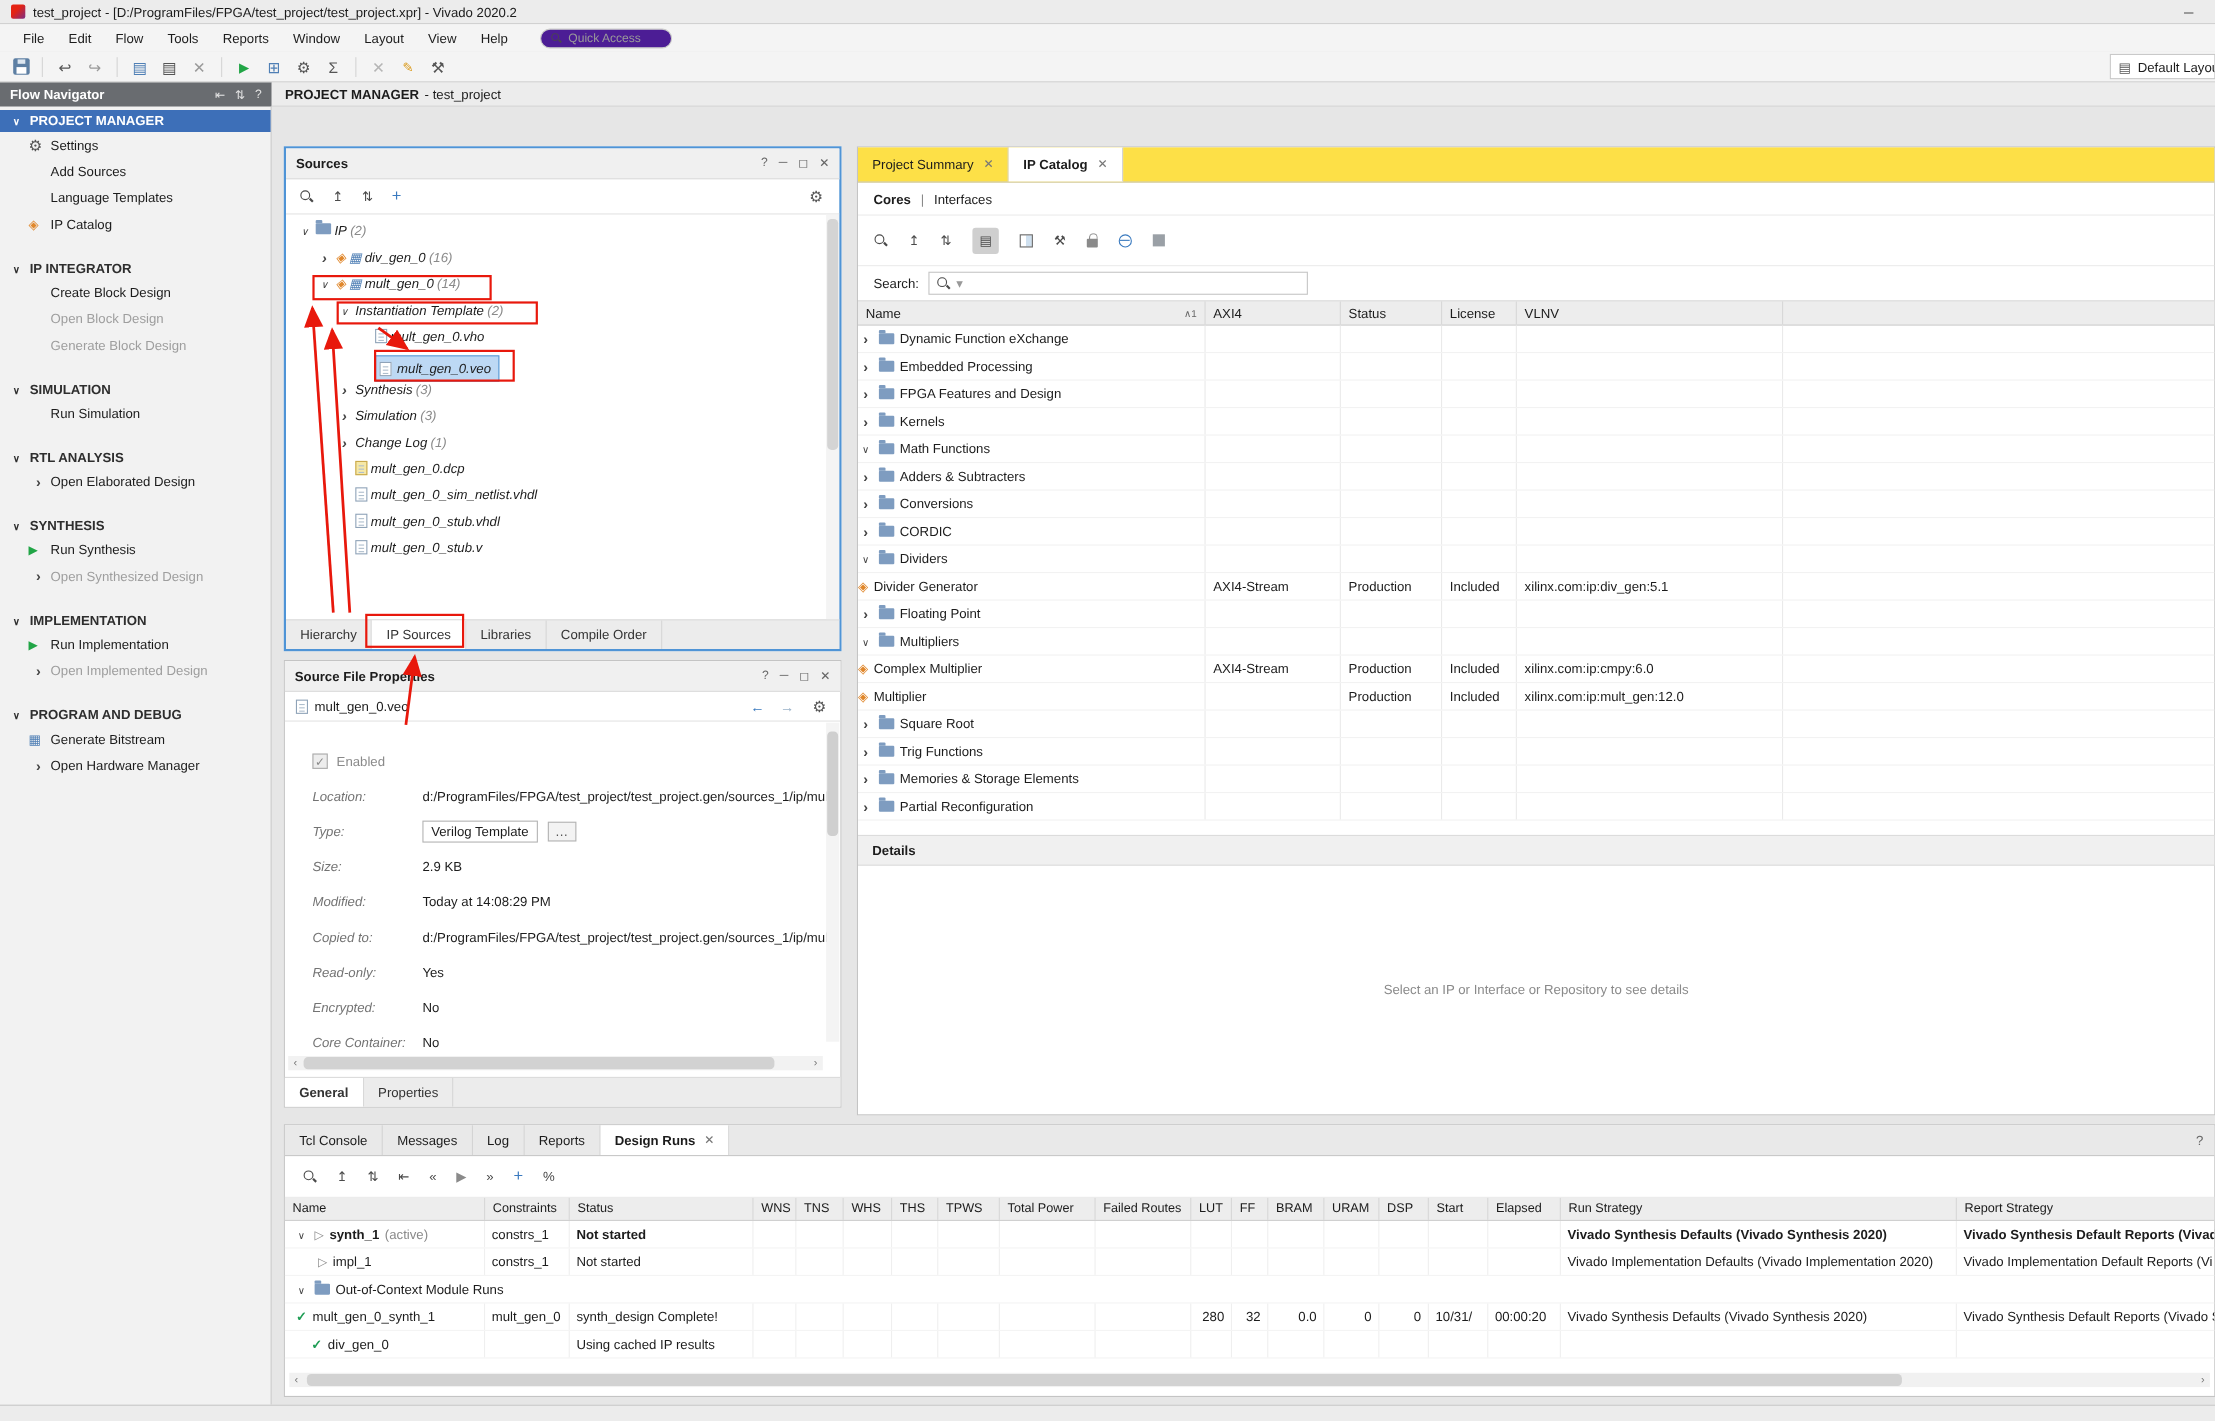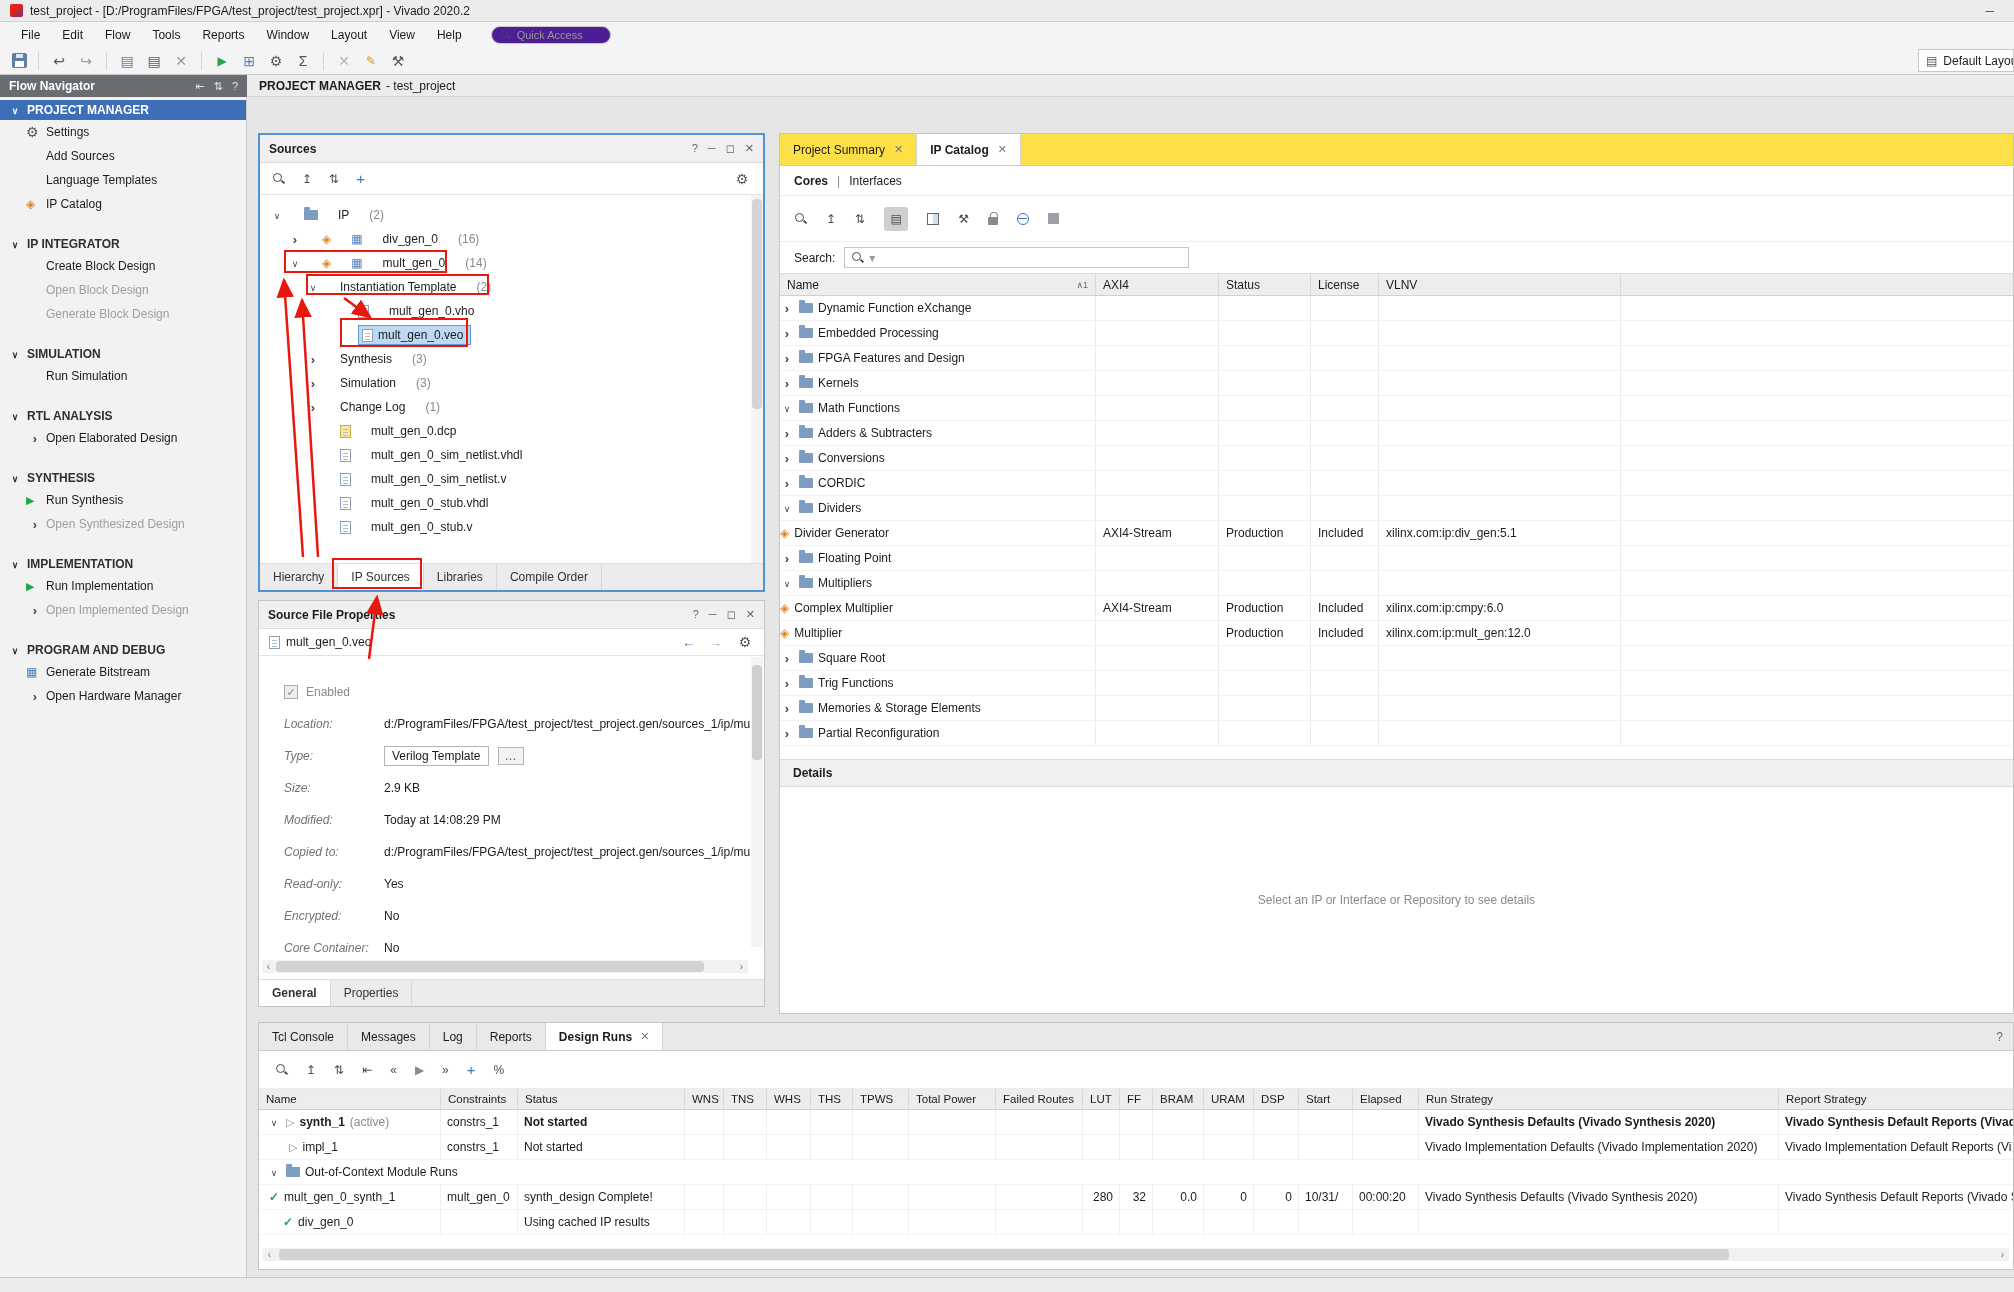--- a/index.html
+++ b/index.html
@@ -78,21 +78,21 @@
   .toptab-row { height:32px; background:#fde047; border-bottom:1px solid #C9C9C9; display:flex; flex:none; }
   .toptab { display:flex; align-items:center; gap:9px; padding:0 13px; border-right:1px solid #D4D4D4; }
   .toptab.selected { background:#fff; }
   .tab-x { color:#777; font-size:11px; }
 
   
   .sources-panel { position:absolute; left:258px; top:133px; width:507px; height:459px; background:#fff; border:2px solid #4F94D6; display:flex; flex-direction:column; }
   .panel-toolbar { height:32px; border-bottom:1px solid #E3E3E3; display:flex; align-items:center; gap:17px; padding:0 12px; flex:none; color:#4a4a4a; }
   .panel-toolbar .right { margin-left:auto; }
   .tree { flex:1; position:relative; padding-top:8px; overflow:hidden; }
-  .trow { height:24px; display:flex; align-items:center; gap:20px; }
+  .trow { height:24px; display:flex; gap:3px;font-style:italic; }
   .lvl0 { padding-left:10px; } .lvl1 { padding-left:28px; } .lvl2 { padding-left:46px; } .lvl3 { padding-left:64px; }
   .caret-sp { width:14px; flex:none; }
   .sel-wrap { display:flex; align-items:center; gap:5px; background:#BDD9F4; border:1px solid #5D9CD5; padding:2px 7px 2px 3px; }
   .src-vscroll { position:absolute; right:0; top:0; bottom:0; width:12px; background:#F4F4F4; }
   .src-vscroll .thumb { position:absolute; left:1px; top:4px; width:10px; height:210px; background:#D4D4D4; border-radius:4px; }
 
   
   .props-panel { position:absolute; left:258px; top:600px; width:507px; height:407px; background:#fff; border:1px solid #C4C4C4; display:flex; flex-direction:column; }
   .file-row { height:27px; border-bottom:1px solid #E3E3E3; display:flex; align-items:center; gap:6px; padding:0 10px; flex:none; }
   .file-row .nav { margin-left:auto; display:flex; gap:14px; align-items:center; }
@@ -386,25 +386,20 @@
         <span>mult_gen_0.dcp</span>
       </div>
       <div class="trow lvl2">
         <span class="caret-sp"></span>
         <span class="i-page"></span>
         <span>mult_gen_0_sim_netlist.vhdl</span>
       </div>
       <div class="trow lvl2">
         <span class="caret-sp"></span>
         <span class="i-page"></span>
-        <span>mult_gen_0_sim_netlist.v</span>
-      </div>
-      <div class="trow lvl2">
-        <span class="caret-sp"></span>
-        <span class="i-page"></span>
         <span>mult_gen_0_stub.vhdl</span>
       </div>
       <div class="trow lvl2">
         <span class="caret-sp"></span>
         <span class="i-page"></span>
         <span>mult_gen_0_stub.v</span>
       </div>
       <div class="src-vscroll">
           <div class="thumb"></div>
         </div>

